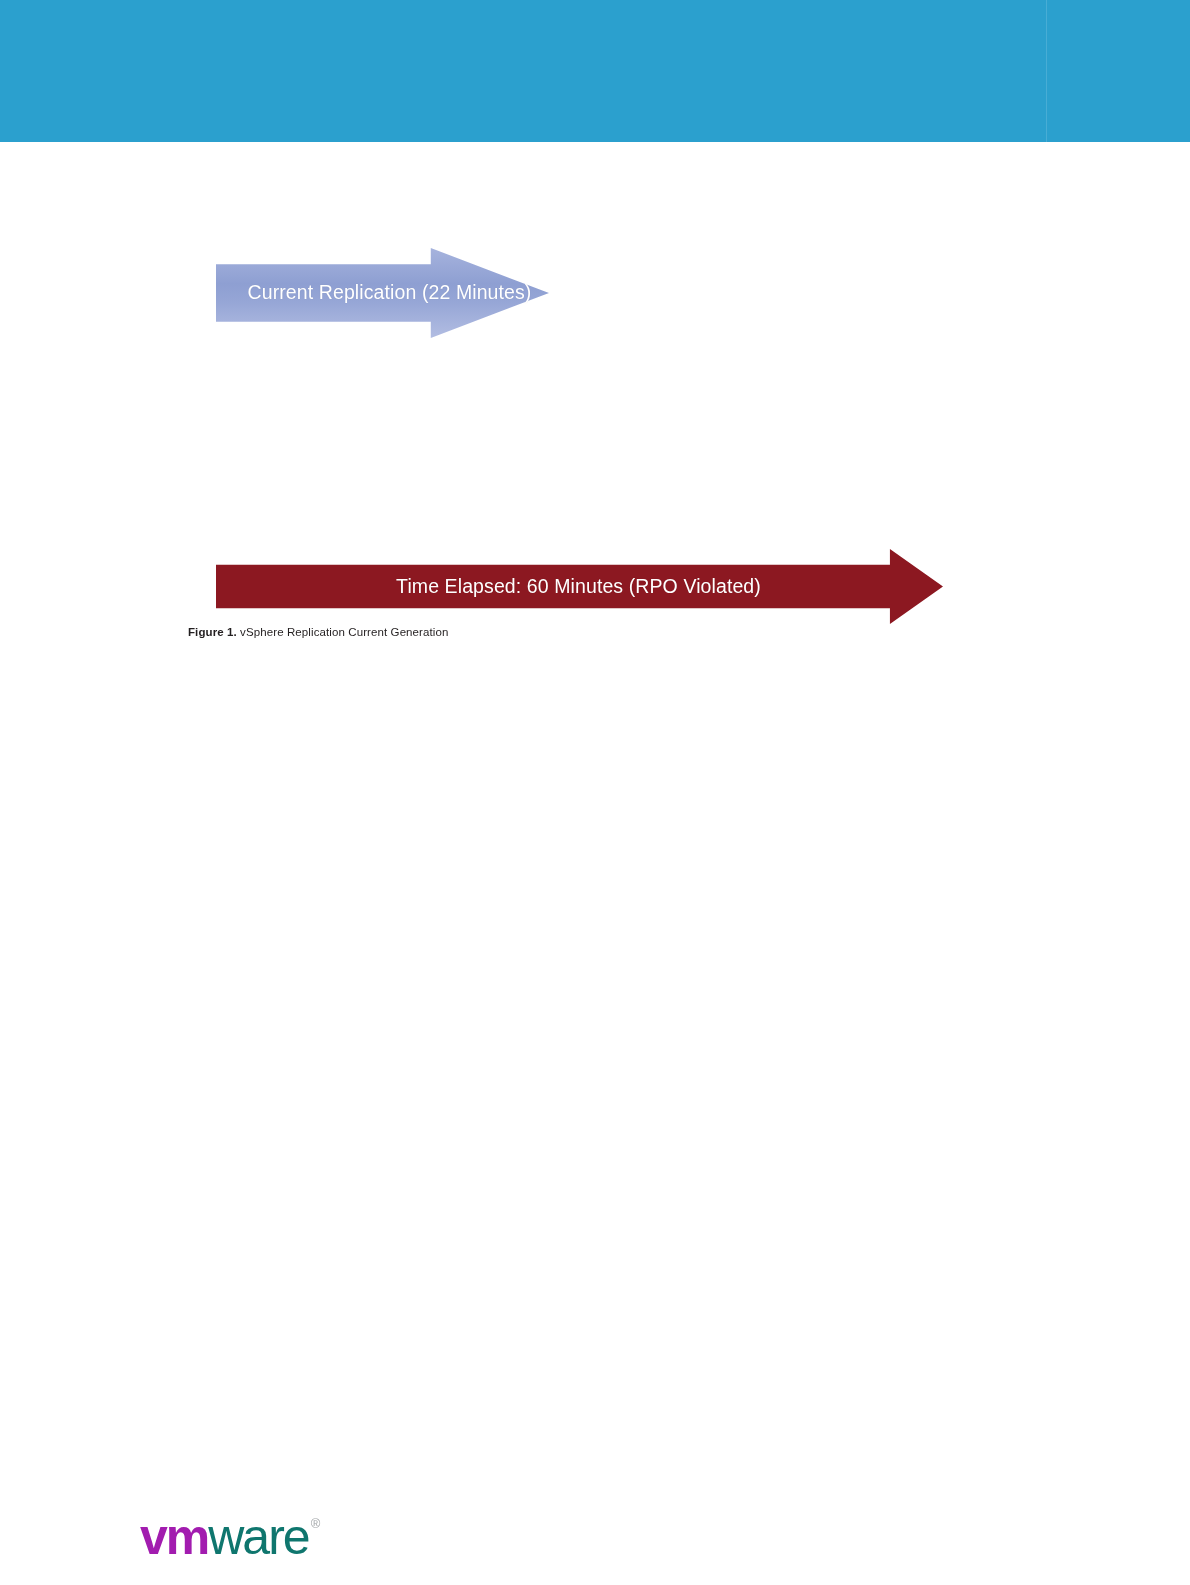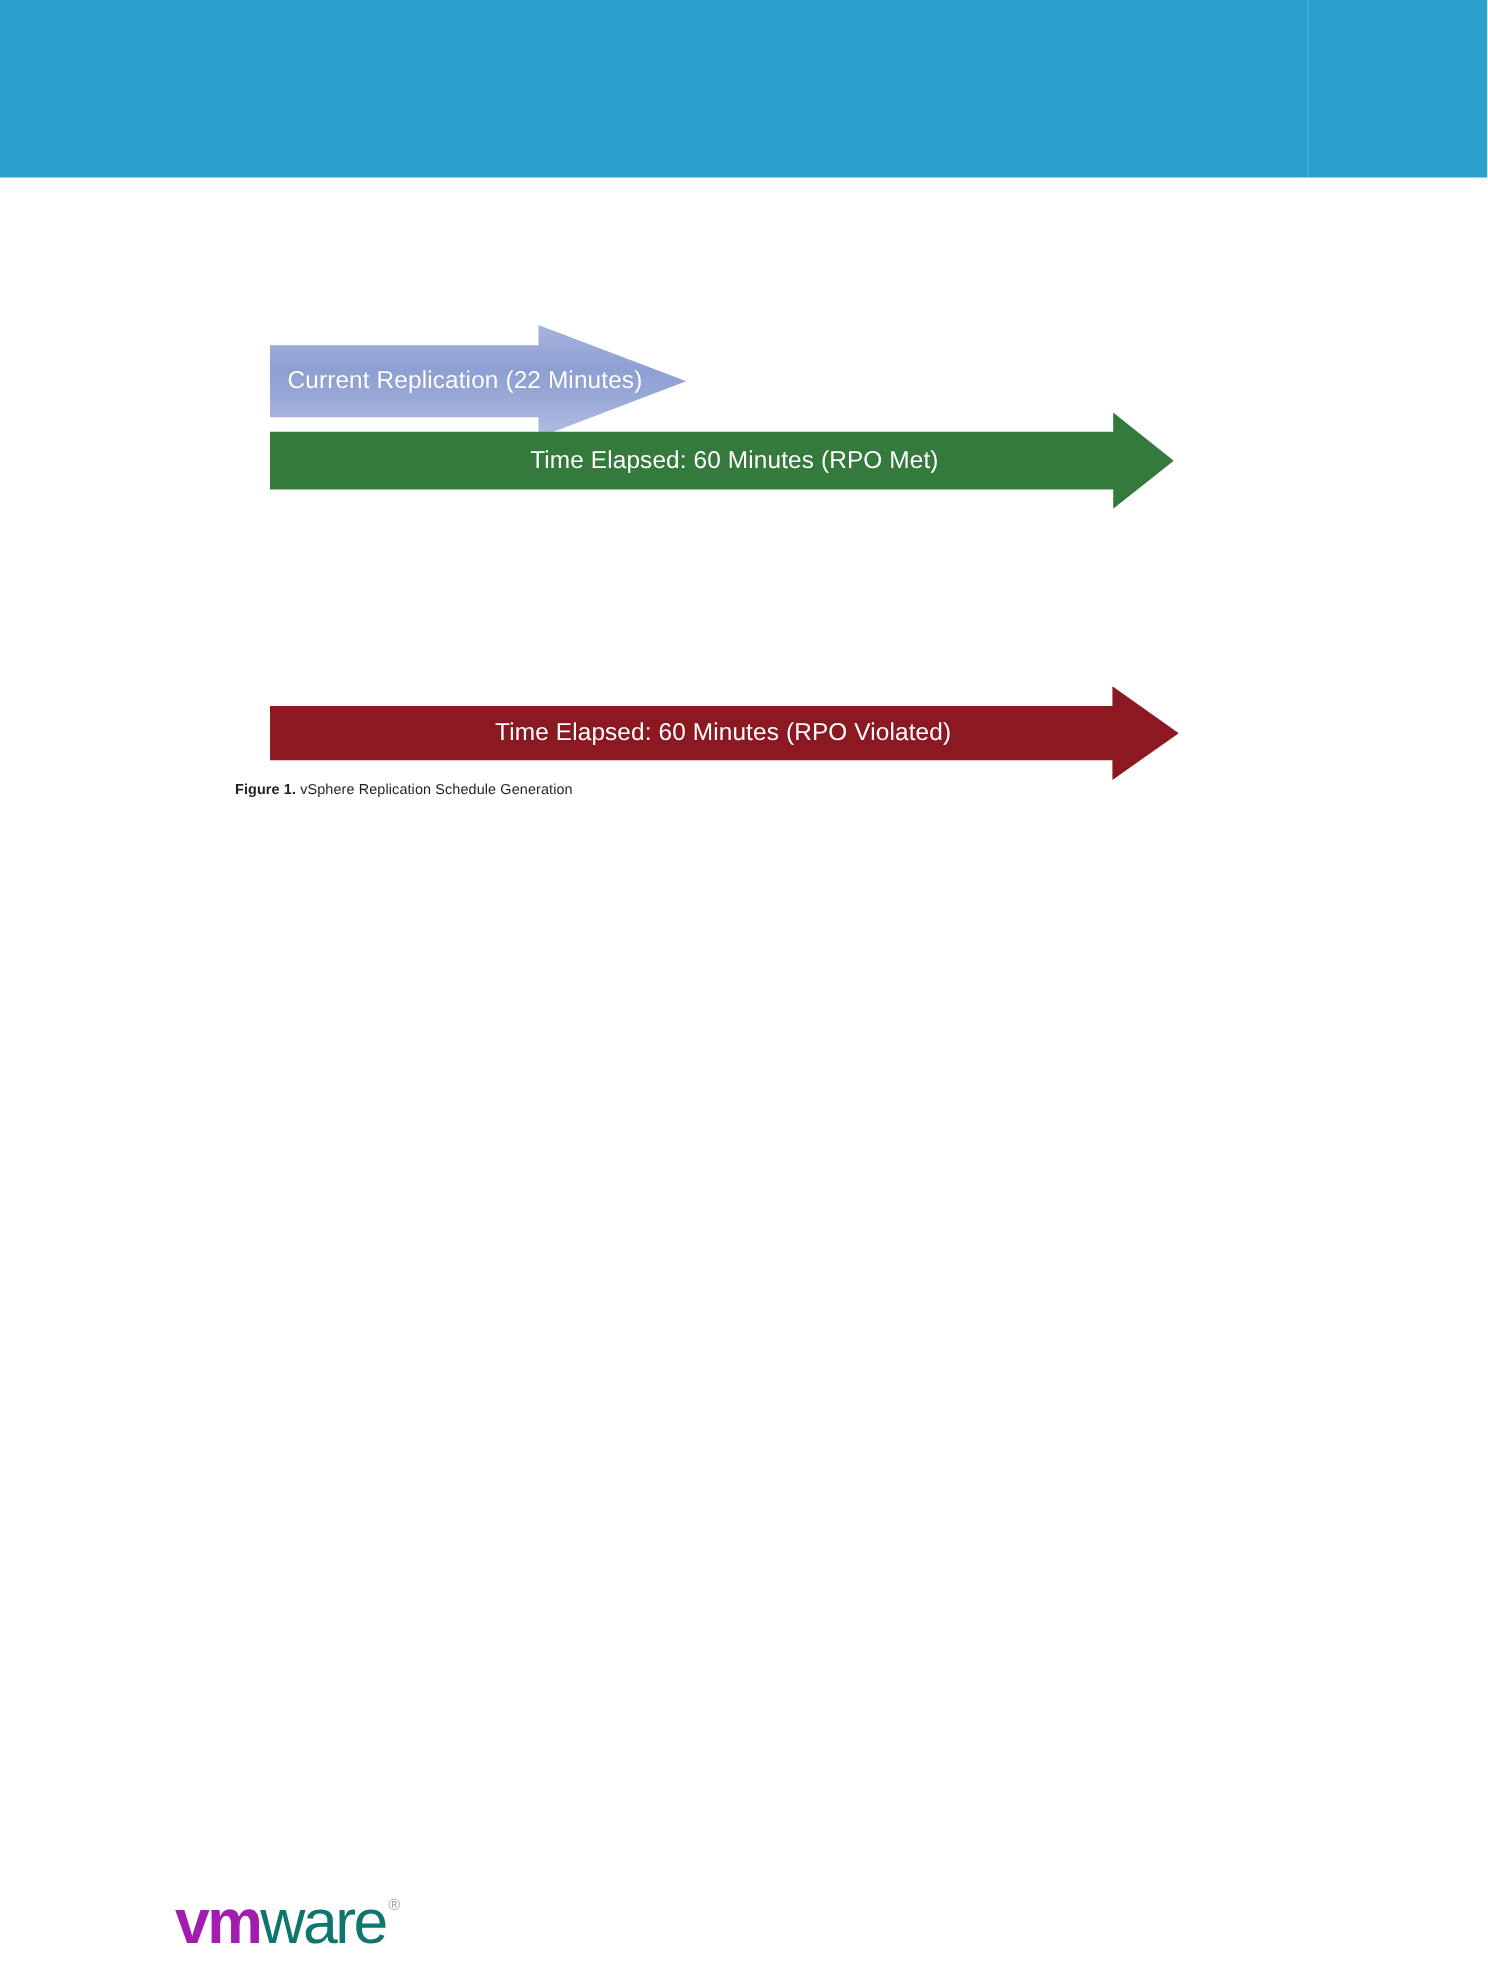--- a/index.html
+++ b/index.html
@@ -71,23 +71,23 @@
   }
 
   .arrow-label {
     position: relative;
     z-index: 2;
     text-shadow: 0 0 1px rgba(0,0,0,0.12);
   }
 
   
   #arrow-current-1 {
-    left: 216px; top: 260px; width: 333px; height: 90px;
-    background: none; border: none;
-    justify-content: flex-start;
+    left: 216px; top: 248px; width: 333px; height: 90px;
+    background: none; border: none;
+    justify-content: center;
   }
   #arrow-current-1 .shape {
     position: absolute; inset: 0;
     background: linear-gradient(to bottom, #a6b3dd 0%, #8e9fd2 40%, #96a6d6 60%, #b2bde2 100%);
     clip-path: polygon(0 18%, 64.5% 18%, 64.5% 0%, 100% 50%, 64.5% 100%, 64.5% 82%, 0 82%);
   }
   #arrow-current-1 .arrow-label { margin-left: 14px; }
 
   
   #arrow-next-1 {
@@ -204,34 +204,30 @@
 </div>
 
 <div class="figure">
 
   <div class="arrow arrow-blue" id="arrow-current-1">
     <div class="shape"></div>
     <span class="arrow-label">Current Replication (22 Minutes)</span>
   </div>
 
 
-  <div class="arrow arrow-green" id="arrow-elapsed-1">
-    <div class="shape"></div>
-    <span class="arrow-label">Time Elapsed: 60 Minutes (RPO Met)</span>
-  </div>
 
 
 
   <div class="arrow arrow-red" id="arrow-elapsed-2">
     <div class="shape"></div>
     <span class="arrow-label">Time Elapsed: 60 Minutes (RPO Violated)</span>
   </div>
 
   <div class="figure-caption">
-    <span class="cap-strong">Figure 1.</span><span class="cap-text"> vSphere Replication Schedule Generation</span>
+    <span class="cap-strong">Figure 1.</span><span class="cap-text"> vSphere Replication Current Generation</span>
   </div>
 </div>
 
 <div class="footer-logo">
   <span class="logo-vm">vm</span>
     <span class="logo-ware">ware</span>
     <span class="logo-tm">®</span>
 </div>
 
 </body></html>

